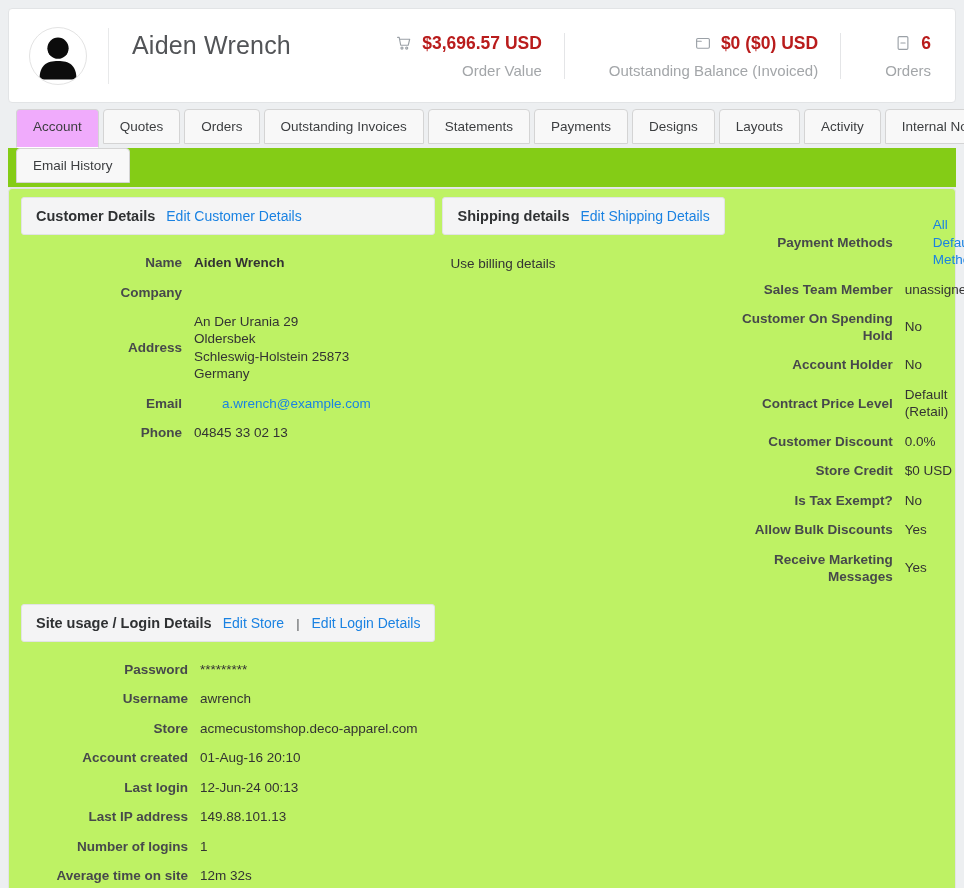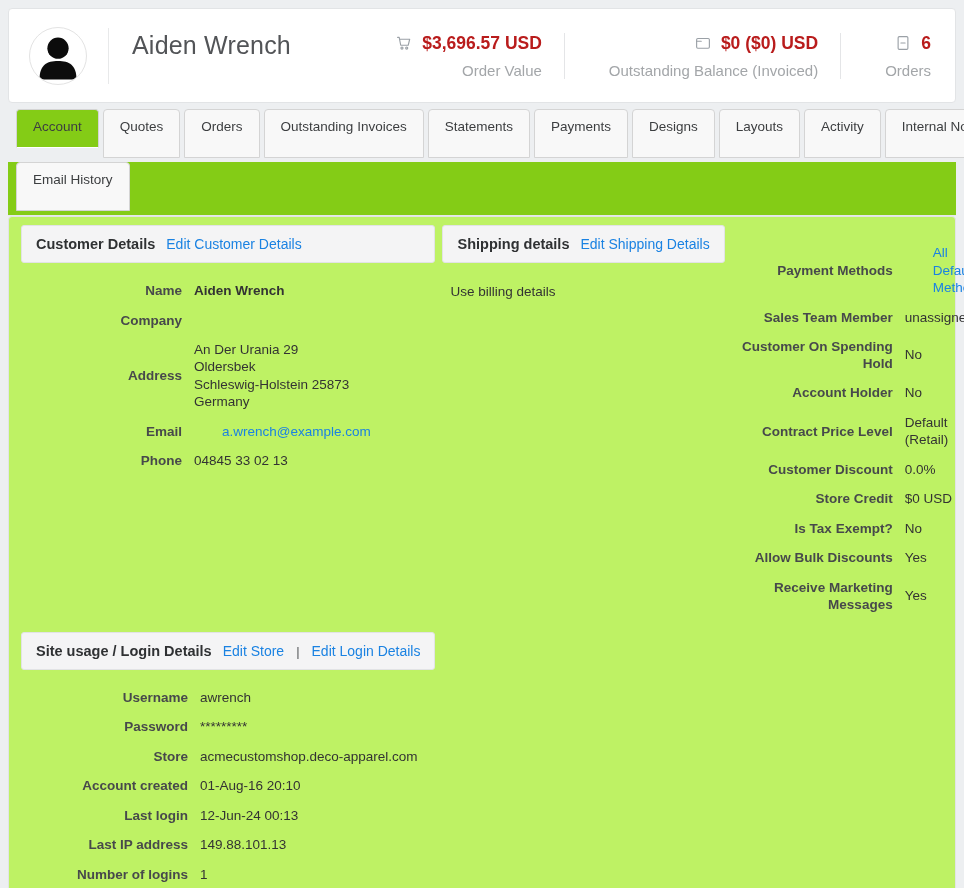--- a/index.html
+++ b/index.html
@@ -62,34 +62,34 @@
   
   .tabs-row { display: flex; padding: 0 0 0 8px; }
   .tabs-row1 { margin-top: 6px; }
   .tabs-row2 {
     margin-top: 4px;
     background: #84cc16;
     border-bottom: 1px solid #e6e8ea;
     padding-bottom: 4px;
   }
   .tab {
-    height: 49px;
+    height: 35px;
     line-height: 33px;
     padding: 0 16px;
     margin-right: 4px;
     background: #f8f8f8;
     border: 1px solid #d4d4d4;
     border-radius: 4px 4px 0 0;
     font-size: 13.5px;
     color: #3c3e40;
     cursor: pointer;
     white-space: nowrap;
   }
   .tab.active {
-    background: #84cc16;
+    background: #f0abfc;
     border-bottom-color: #fff;
     height: 39px;
     margin-bottom: -4px;
     position: relative;
     z-index: 2;
   }
   
   .content-card {
     background: #bef264;
     border: 1px solid #e2e4e6;
@@ -308,28 +308,28 @@
     <div class="panel-header">
       <span class="panel-title">Site usage / Login Details</span>
       <span class="panel-links">
           <a class="edit-link">Edit Store</a>
           <span class="link-sep">|</span>
           <a class="edit-link">Edit Login Details</a>
         </span>
     </div>
     <div class="panel-body">
         <div class="detail-row">
+          <div class="detail-label">Password</div>
+          <div class="detail-value">*********</div>
+        </div>
+        <div class="detail-row">
           <div class="detail-label">Username</div>
           <div class="detail-value">awrench</div>
         </div>
         <div class="detail-row">
-          <div class="detail-label">Password</div>
-          <div class="detail-value">*********</div>
-        </div>
-        <div class="detail-row">
           <div class="detail-label">Store</div>
           <div class="detail-value">acmecustomshop.deco-apparel.com</div>
         </div>
         <div class="detail-row">
           <div class="detail-label">Account created</div>
           <div class="detail-value">01-Aug-16 20:10</div>
         </div>
         <div class="detail-row">
           <div class="detail-label">Last login</div>
           <div class="detail-value">12-Jun-24 00:13</div>

